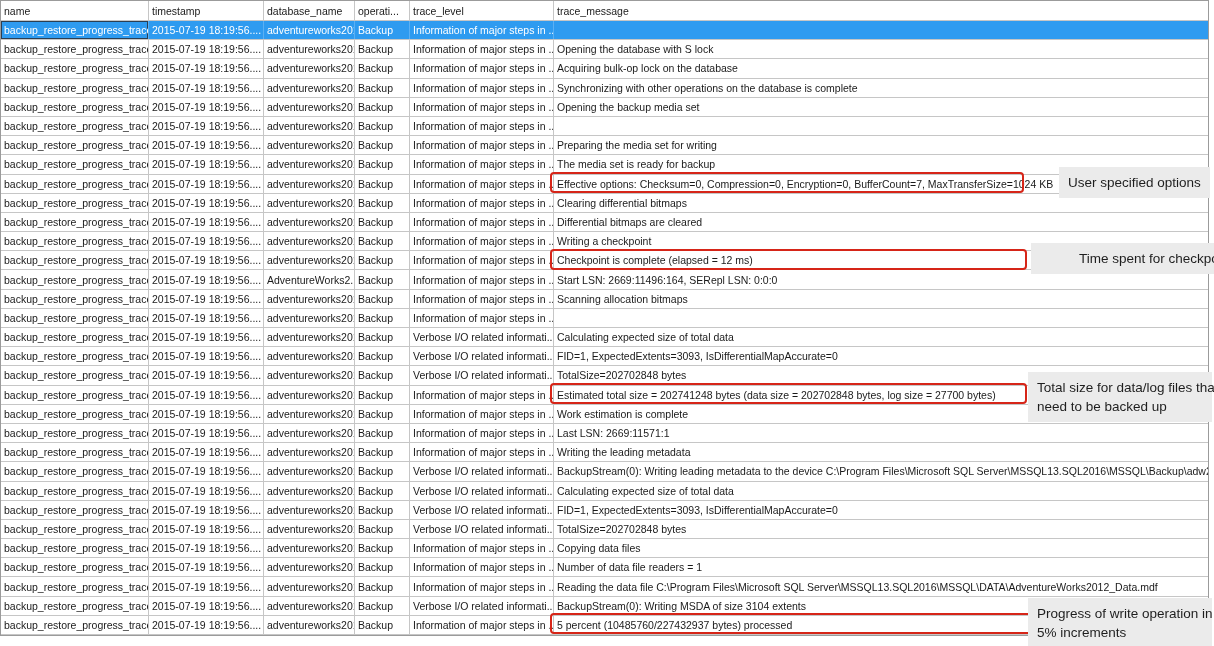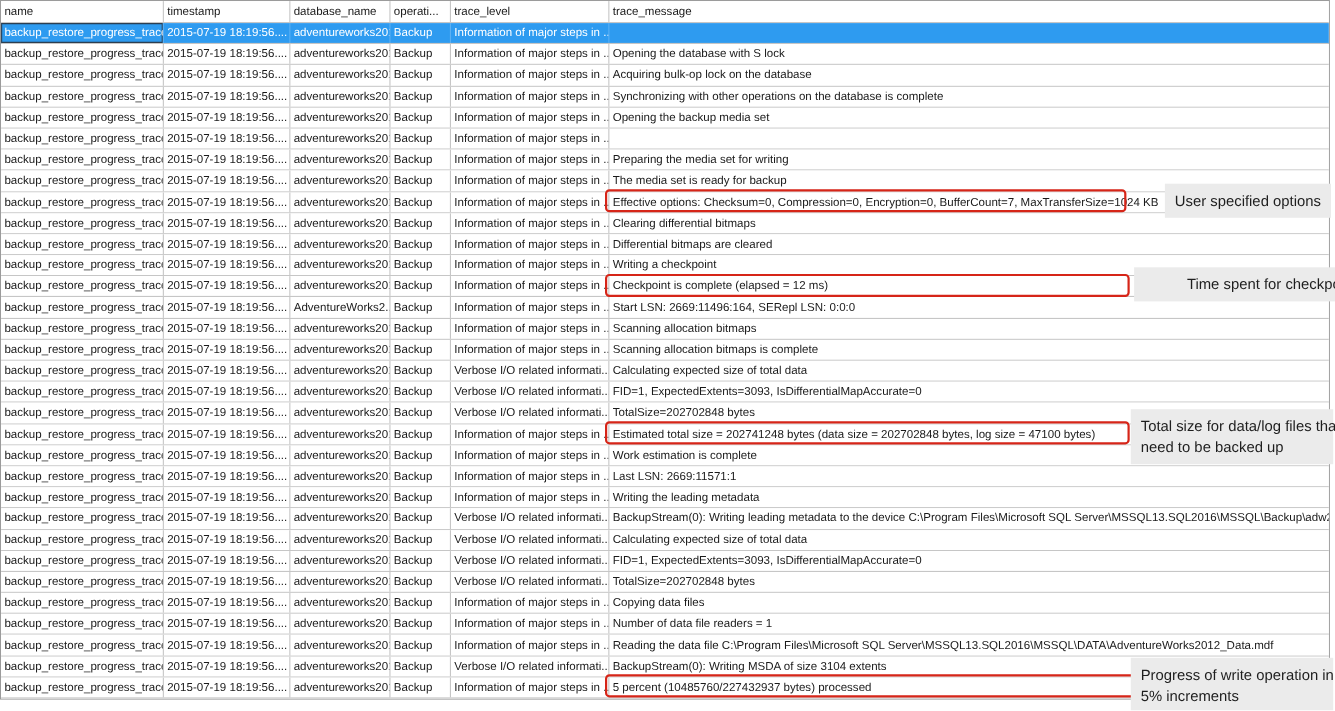--- a/index.html
+++ b/index.html
@@ -220,21 +220,20 @@
           <div class="cell col3">Backup</div>
           <div class="cell col4">Information of major steps in ...</div>
           <div class="cell col5">Scanning allocation bitmaps</div>
         </div>
         <div class="row">
           <div class="cell col0">backup_restore_progress_trace</div>
           <div class="cell col1">2015-07-19 18:19:56....</div>
           <div class="cell col2">adventureworks2012</div>
           <div class="cell col3">Backup</div>
           <div class="cell col4">Information of major steps in ...</div>
-          <div class="cell col5">Scanning allocation bitmaps is complete</div>
         </div>
         <div class="row">
           <div class="cell col0">backup_restore_progress_trace</div>
           <div class="cell col1">2015-07-19 18:19:56....</div>
           <div class="cell col2">adventureworks2012</div>
           <div class="cell col3">Backup</div>
           <div class="cell col4">Verbose I/O related informati...</div>
           <div class="cell col5">Calculating expected size of total data</div>
         </div>
         <div class="row">
@@ -252,21 +251,21 @@
           <div class="cell col3">Backup</div>
           <div class="cell col4">Verbose I/O related informati...</div>
           <div class="cell col5">TotalSize=202702848 bytes</div>
         </div>
         <div class="row">
           <div class="cell col0">backup_restore_progress_trace</div>
           <div class="cell col1">2015-07-19 18:19:56....</div>
           <div class="cell col2">adventureworks2012</div>
           <div class="cell col3">Backup</div>
           <div class="cell col4">Information of major steps in ...</div>
-          <div class="cell col5">Estimated total size = 202741248 bytes (data size = 202702848 bytes, log size = 47100 bytes)</div>
+          <div class="cell col5">Estimated total size = 202741248 bytes (data size = 202702848 bytes, log size = 27700 bytes)</div>
         </div>
         <div class="row">
           <div class="cell col0">backup_restore_progress_trace</div>
           <div class="cell col1">2015-07-19 18:19:56....</div>
           <div class="cell col2">adventureworks2012</div>
           <div class="cell col3">Backup</div>
           <div class="cell col4">Information of major steps in ...</div>
           <div class="cell col5">Work estimation is complete</div>
         </div>
         <div class="row">

